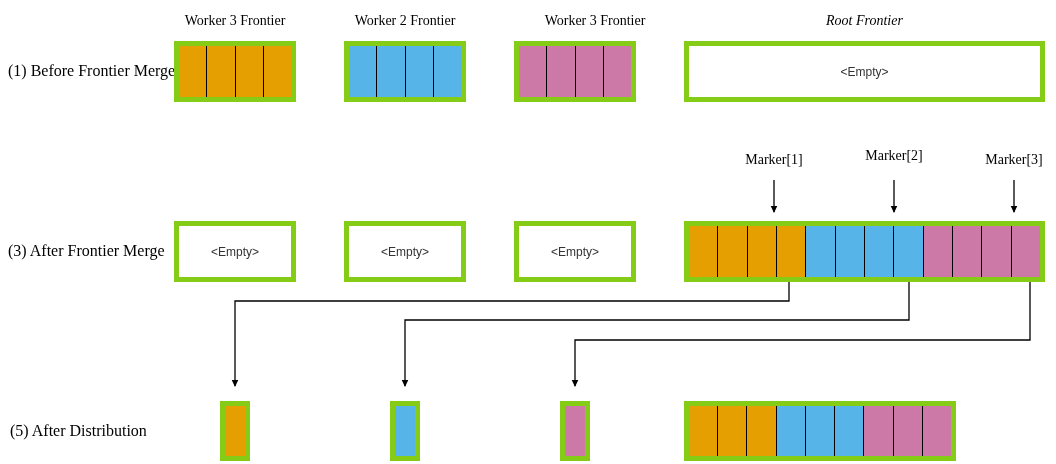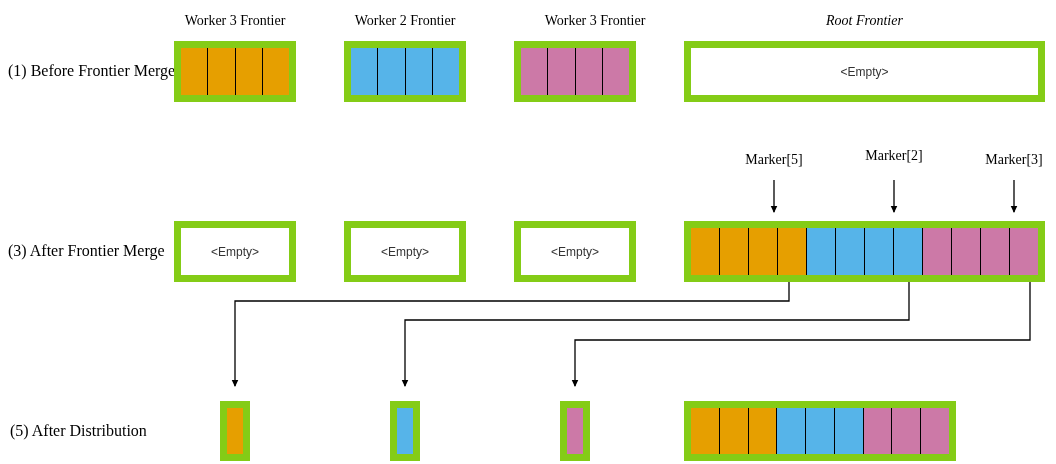--- a/index.html
+++ b/index.html
@@ -3,21 +3,21 @@
 <meta charset="utf-8">
 <style>
   html,body{margin:0;padding:0;background:#fff;}
   .canvas{
     position:relative;width:1056px;height:464px;background:#ffffff;
     font-family:"Liberation Serif",serif;color:#000;overflow:hidden;
   }
   .rowlabel{position:absolute;font-size:16px;line-height:16px;white-space:nowrap;}
   .boxtitle{position:absolute;font-size:14px;line-height:16px;text-align:center;}
   .fbox{
-    position:absolute;border:7px solid #84cc16;background:#fff;
+    position:absolute;border:5px solid #84cc16;background:#fff;
     box-sizing:border-box;display:flex;align-items:stretch;
   }
   .fbox.empty{
     align-items:center;justify-content:center;
     font-family:"Liberation Sans",sans-serif;font-size:12px;color:#333;
   }
   .cell{flex:1 1 0;border-left:1px solid #000;}
   .cell:first-child{border-left:none;}
   .marker-label{position:absolute;width:90px;font-size:14px;line-height:16px;text-align:center;}
   .overlay{position:absolute;left:0;top:0;pointer-events:none;}
@@ -65,21 +65,21 @@
   <div class="fbox" style="left:514px;top:41px;width:122px;height:61px;">
       <div class="cell" style="background: rgb(204, 121, 167);"></div>
       <div class="cell" style="background: rgb(204, 121, 167);"></div>
       <div class="cell" style="background: rgb(204, 121, 167);"></div>
       <div class="cell" style="background: rgb(204, 121, 167);"></div>
     </div>
   <div class="fbox empty" style="left:684px;top:41px;width:361px;height:61px;">
     <span>&lt;Empty&gt;</span>
   </div>
 
-  <div class="marker-label" style="left:729px;top:152px;">Marker[5]</div>
+  <div class="marker-label" style="left:729px;top:152px;">Marker[1]</div>
   <div class="marker-label" style="left:849px;top:148px;">Marker[2]</div>
   <div class="marker-label" style="left:969px;top:152px;">Marker[3]</div>
 
   <div class="rowlabel" style="left:8px;top:243px;">(3) After Frontier Merge</div>
 
   <div class="fbox empty" style="left:174px;top:221px;width:122px;height:61px;">
     <span>&lt;Empty&gt;</span>
   </div>
   <div class="fbox empty" style="left:344px;top:221px;width:122px;height:61px;">
     <span>&lt;Empty&gt;</span>

